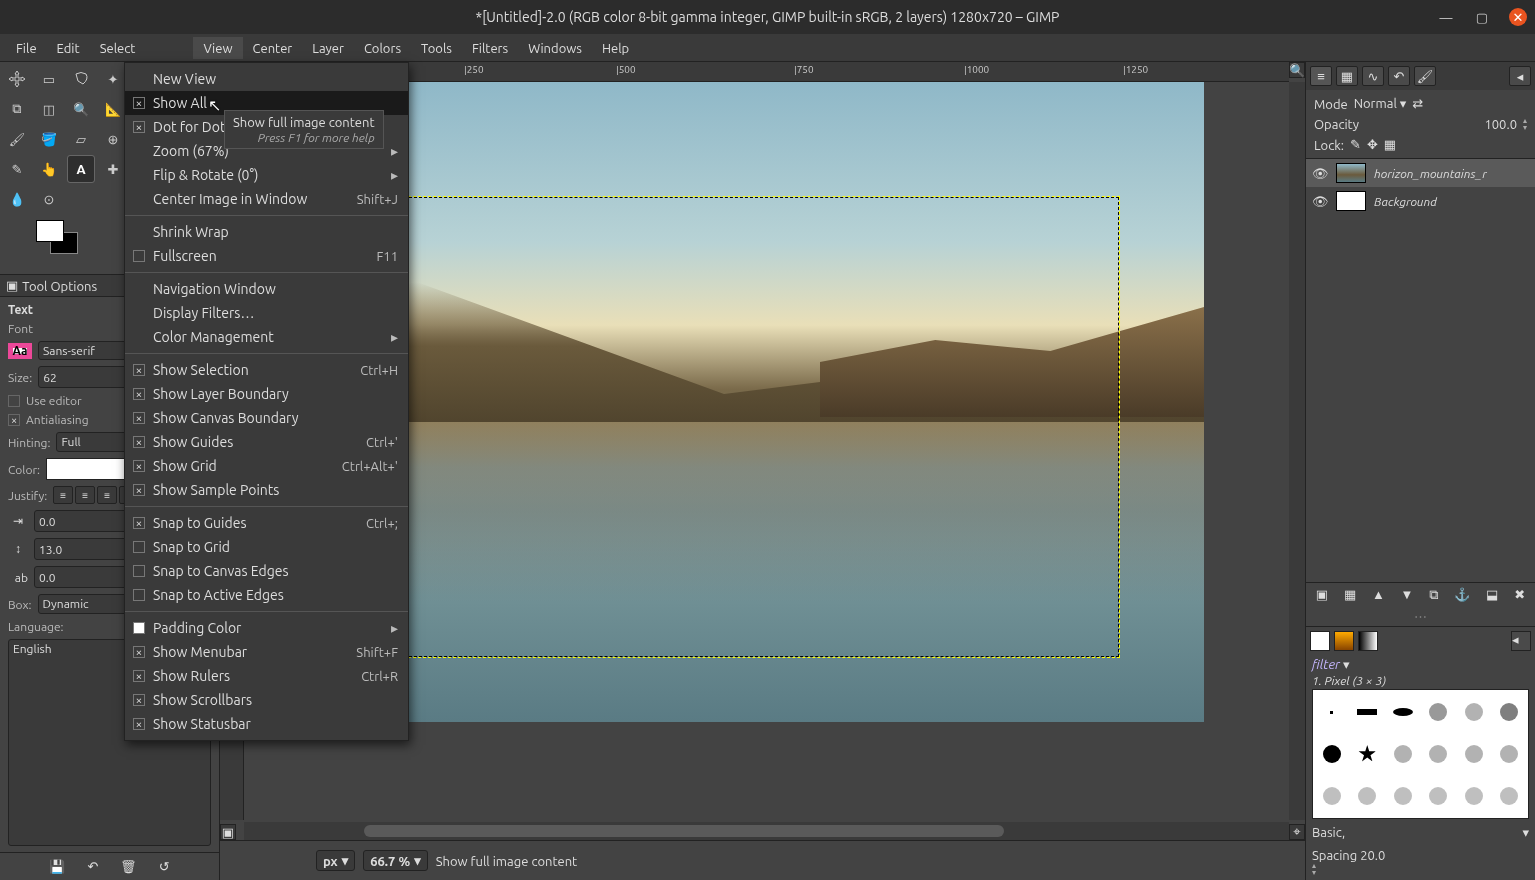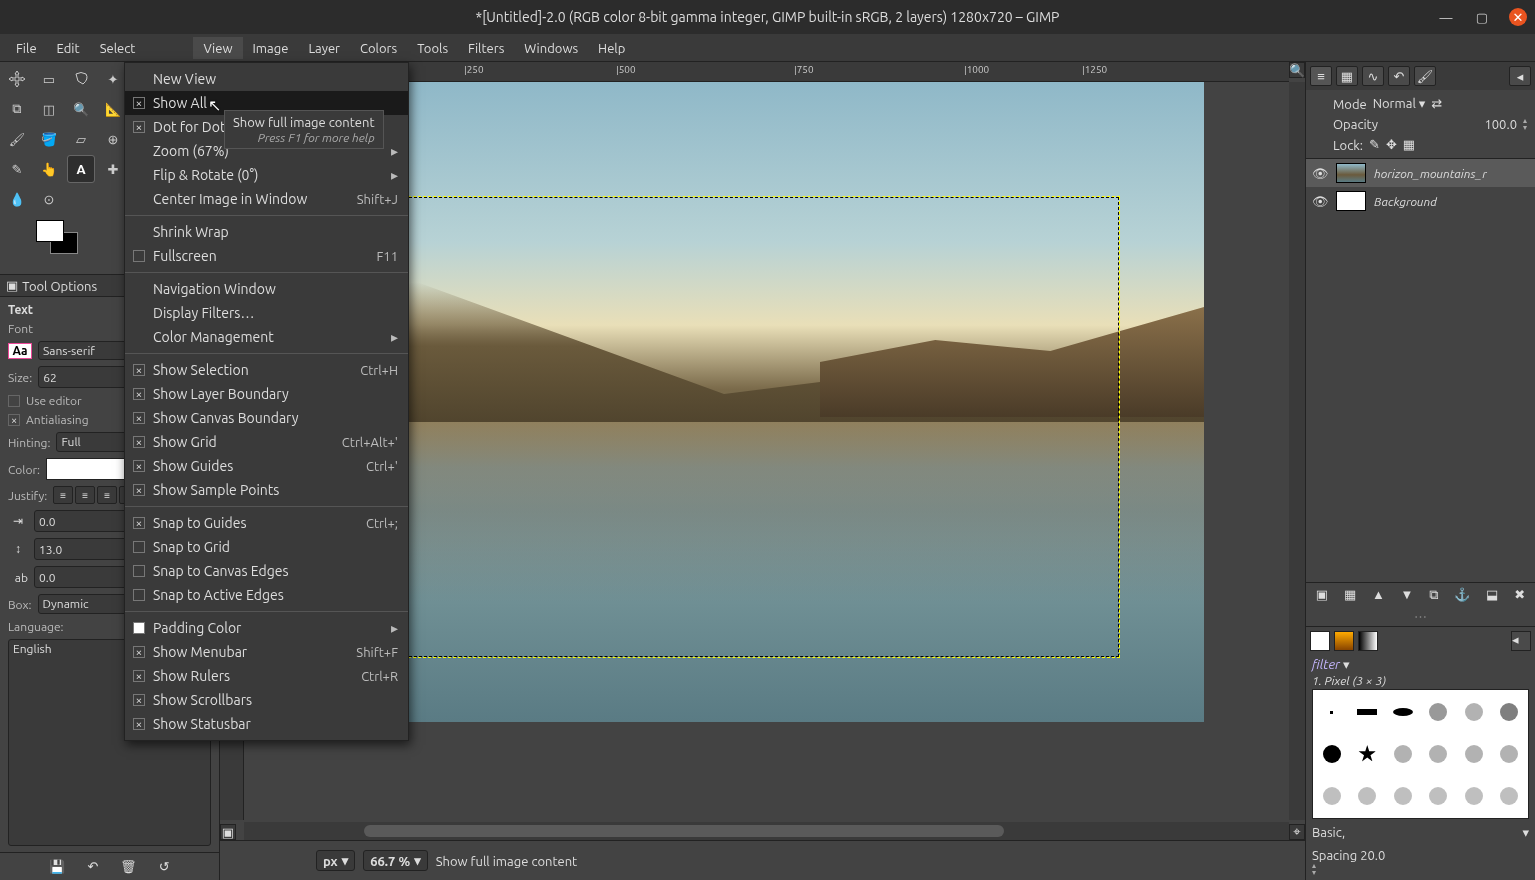--- a/index.html
+++ b/index.html
@@ -18,21 +18,21 @@
 .toolrow { display: flex; gap: 6px; }
 .toolbtn { width: 26px; height: 26px; display: flex; align-items: center; justify-content: center; color: #ccc; border-radius: 2px; }
 .toolbtn.active { background: #2e2e2e; outline: 1px solid #666; }
 .fgbg { position: relative; width: 52px; height: 48px; margin: 4px 0 0 32px; }
 .fgbg .fg { position: absolute; width: 28px; height: 22px; background: #fff; border: 1px solid #000; top: 0; left: 0; }
 .fgbg .bg { position: absolute; width: 28px; height: 22px; background: #000; border: 1px solid #888; top: 12px; left: 14px; }
 .tooloptions-header { background: #3a3a3a; padding: 3px 6px; border-top: 1px solid #222; border-bottom: 1px solid #222; display: flex; align-items: center; gap: 4px; }
 .toolopts { padding: 6px 8px; display: flex; flex-direction: column; gap: 6px; font-size: 12px; flex: 1; overflow: hidden; }
 .toolopts .row { display: flex; align-items: center; gap: 6px; }
 .toolopts .field { background: #3a3a3a; border: 1px solid #222; padding: 2px 4px; border-radius: 3px; flex: 1; }
-.toolopts .fontprev { width: 24px; height: 16px; background: #fff; color: #000; display: flex; align-items: center; justify-content: center; font-weight: bold; border: 1px solid #ec4899; }
+.toolopts .fontprev { width: 24px; height: 16px; background: #fff; color: #000; display: flex; align-items: center; justify-content: center; font-weight: bold; border: 5px solid #ec4899; }
 .toolopts label { color: #bbb; font-size: 12px; }
 .check { width: 12px; height: 12px; border: 1px solid #666; display: inline-block; }
 .check.on::after { content: "×"; color: #ddd; font-size: 11px; line-height: 10px; display: block; text-align: center; }
 .justify-btns { display: flex; gap: 2px; }
 .justify-btns span { width: 20px; height: 18px; background: #3a3a3a; border: 1px solid #222; display: flex; align-items: center; justify-content: center; font-size: 10px; border-radius: 2px; }
 .colorbox { flex: 1; height: 22px; background: #fff; border: 1px solid #222; }
 .numfield { display: flex; align-items: center; background: #3a3a3a; border: 1px solid #222; border-radius: 3px; height: 22px; padding: 0 4px; flex: 1; justify-content: space-between; }
 .spinner { display: flex; flex-direction: column; font-size: 8px; line-height: 7px; color: #aaa; }
 .bottomstrip { display: flex; gap: 22px; padding: 6px; border-top: 1px solid #222; justify-content: center; }
 .centerarea { flex: 1; background: #434343; display: flex; flex-direction: column; position: relative; }
@@ -52,21 +52,21 @@
 .scroll-h .thumb { position: absolute; left: 120px; width: 640px; height: 12px; top: 3px; background: #5a5a5a; border-radius: 6px; }
 .scroll-v { position: absolute; top: 20px; right: 0; width: 16px; bottom: 20px; background: #3a3a3a; }
 .statusbar { height: 40px; background: #434343; display: flex; align-items: center; gap: 8px; padding: 0 8px; border-top: 1px solid #222; }
 .statusbar .dd { background: #3a3a3a; border: 1px solid #222; padding: 2px 6px; border-radius: 3px; display: flex; align-items: center; gap: 4px; font-weight: bold; }
 .rightpanel { width: 230px; background: #434343; border-left: 1px solid #222; display: flex; flex-direction: column; }
 .tabstrip { display: flex; gap: 4px; padding: 4px; background: #3a3a3a; align-items: center; }
 .tabstrip .tab { width: 22px; height: 20px; background: #4a4a4a; border: 1px solid #222; display: flex; align-items: center; justify-content: center; border-radius: 2px; }
 .tabstrip .tab.active { background: #555; }
 .tabstrip .spacer { flex: 1; }
 .panel-sec { padding: 6px 8px; border-bottom: 1px solid #222; display: flex; flex-direction: column; gap: 6px; }
-.panel-sec .row { display: flex; align-items: center; gap: 6px; margin-left: 19px; }
+.panel-sec .row { display: flex; align-items: center; gap: 6px; }
 .layers { flex: 1; background: #434343; overflow: auto; }
 .layer { display: flex; align-items: center; gap: 8px; padding: 4px 6px; }
 .layer.active { background: #5a5a5a; }
 .layer .eye { width: 16px; }
 .layer .thumb { width: 30px; height: 20px; background: #fff; border: 1px solid #000; }
 .layer .thumb.img { background: linear-gradient(180deg,#8fb8c8 0%, #6a5a3c 60%, #5a7b84 100%); }
 .layer .name { font-style: italic; font-size: 12px; }
 .layerbtns { display: flex; gap: 8px; padding: 4px 6px; border-top: 1px solid #222; justify-content: space-around; }
 .brush-sec { display: flex; flex-direction: column; border-top: 1px solid #222; }
 .brushtabs { display: flex; gap: 4px; padding: 4px; }
@@ -98,21 +98,21 @@
     <span>▢</span>
     <span class="close">✕</span>
   </div>
 </div>
 
 <div class="menubar">
   <span class="mi">File</span>
   <span class="mi">Edit</span>
   <span class="mi">Select</span>
   <span class="mi open">View</span>
-  <span class="mi">Image</span>
+  <span class="mi">Center</span>
   <span class="mi">Layer</span>
   <span class="mi">Colors</span>
   <span class="mi">Tools</span>
   <span class="mi">Filters</span>
   <span class="mi">Windows</span>
   <span class="mi">Help</span>
 </div>
 
 <div class="main">
 
@@ -243,21 +243,21 @@
     </div>
   </div>
 
   <div class="centerarea">
     <div class="canvaswrap">
       <div class="ruler-h">
         <span class="tick" style="left:220px">|250</span>
         <span class="tick" style="left:372px">|500</span>
         <span class="tick" style="left:550px">|750</span>
         <span class="tick" style="left:720px">|1000</span>
-        <span class="tick" style="left:838px">|1250</span>
+        <span class="tick" style="left:879px">|1250</span>
       </div>
       <div class="ruler-v"></div>
       <div class="corner-btn" style="top:0;right:0">🔍</div>
       <div class="corner-btn" style="bottom:0;right:0">⌖</div>
       <div class="corner-btn" style="bottom:0;left:0">▣</div>
       <div class="canvas">
         <div class="image">
           <div class="mountains"></div>
           <div class="mountains2"></div>
           <div class="water"></div>
@@ -464,27 +464,27 @@
   <div class="di">
       <span class="chk on"></span>
       <span>Show Layer Boundary</span>
     </div>
   <div class="di">
       <span class="chk on"></span>
       <span>Show Canvas Boundary</span>
     </div>
   <div class="di">
       <span class="chk on"></span>
+      <span>Show Guides</span>
+      <span class="sc">Ctrl+'</span>
+    </div>
+  <div class="di">
+      <span class="chk on"></span>
       <span>Show Grid</span>
       <span class="sc">Ctrl+Alt+'</span>
-    </div>
-  <div class="di">
-      <span class="chk on"></span>
-      <span>Show Guides</span>
-      <span class="sc">Ctrl+'</span>
     </div>
   <div class="di">
       <span class="chk on"></span>
       <span>Show Sample Points</span>
     </div>
   <div class="sep"></div>
   <div class="di">
       <span class="chk on"></span>
       <span>Snap to Guides</span>
       <span class="sc">Ctrl+;</span>

